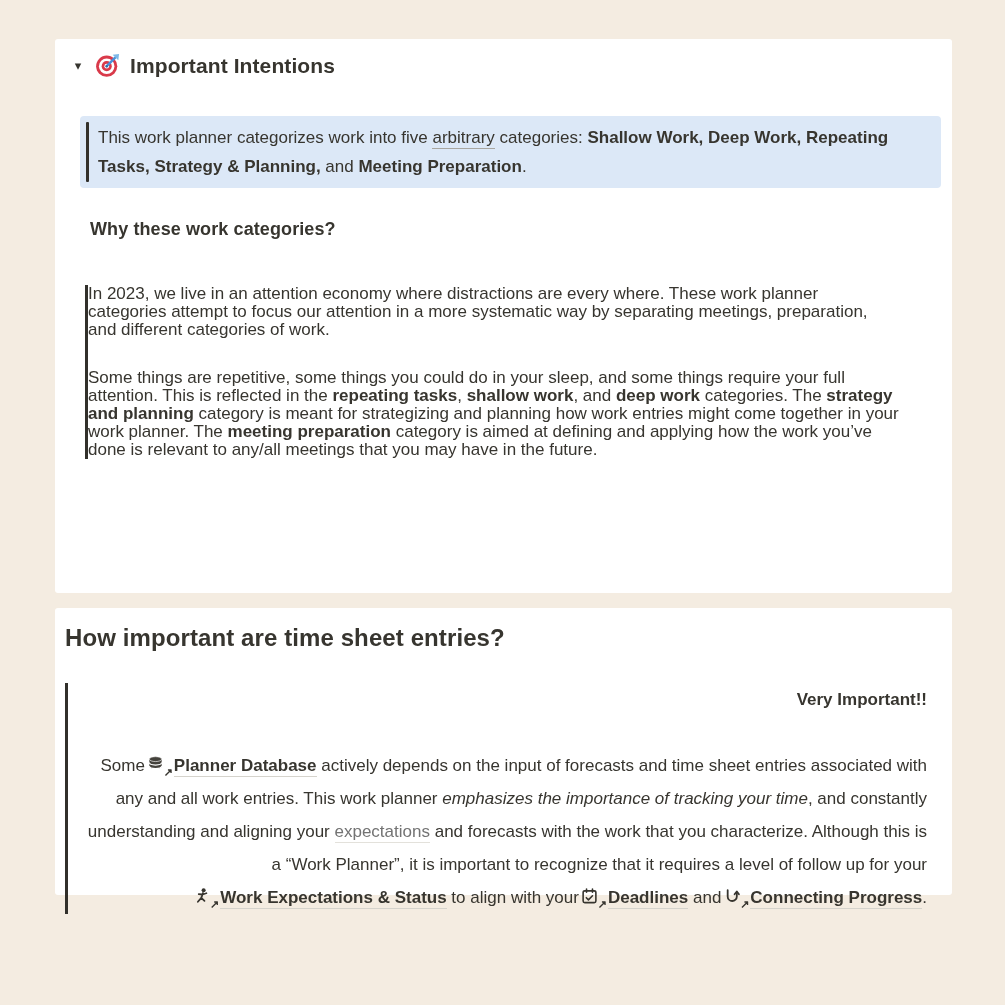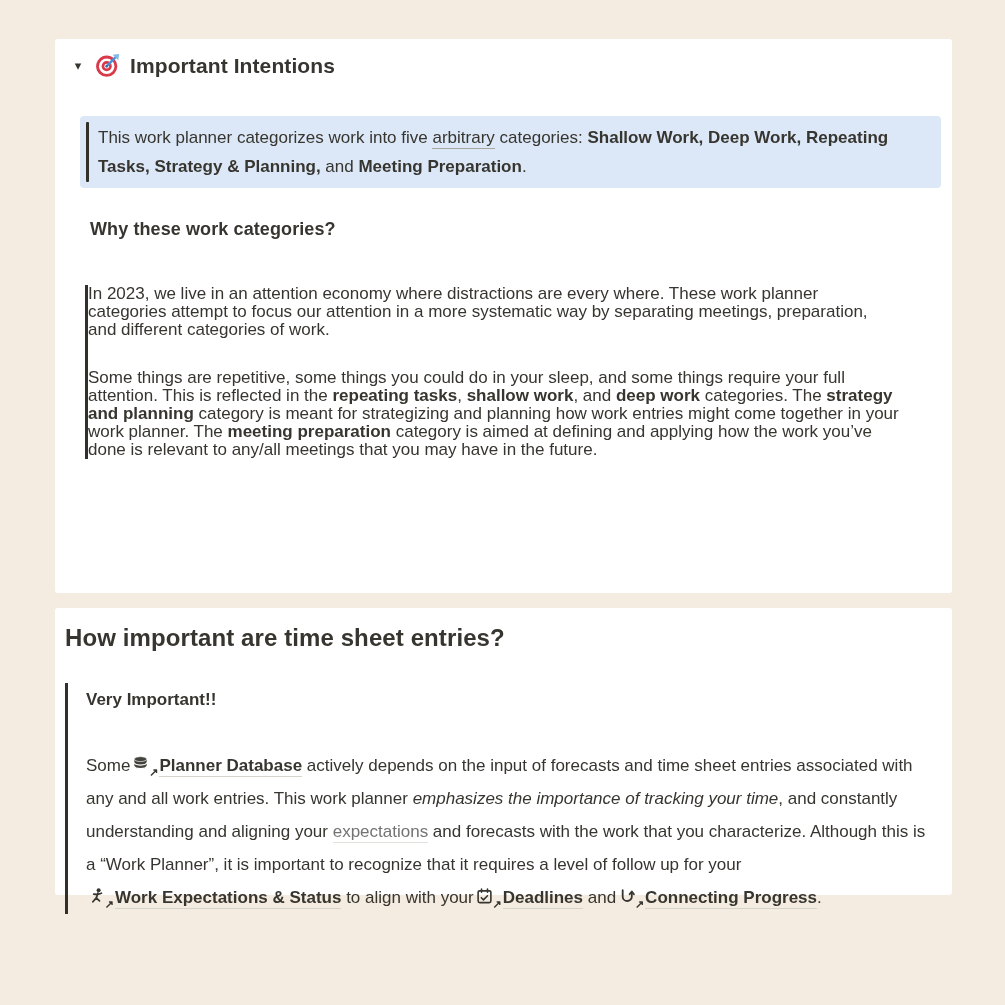--- a/index.html
+++ b/index.html
@@ -78,20 +78,21 @@
     width: 815px;
     line-height: 18px;
   }
   #panel1 .quote p + p { margin-top: 30px; }
 
   #panel2 .quote {
     margin: 31px 16px 0 10px;
     padding-left: 18px;
     width: 862px;
     line-height: 33px;
+    text-align: right;
   }
   .intro-line { font-weight: 700; margin-bottom: 33px; }
 
   .b  { font-weight: 700; }
   .i  { font-style: italic; }
   .ul { border-bottom: 1.5px solid #a8a6a0; padding-bottom: 1px; cursor: pointer; }
 
   
   .mention { cursor: pointer; white-space: nowrap; }
   .mention-label {

